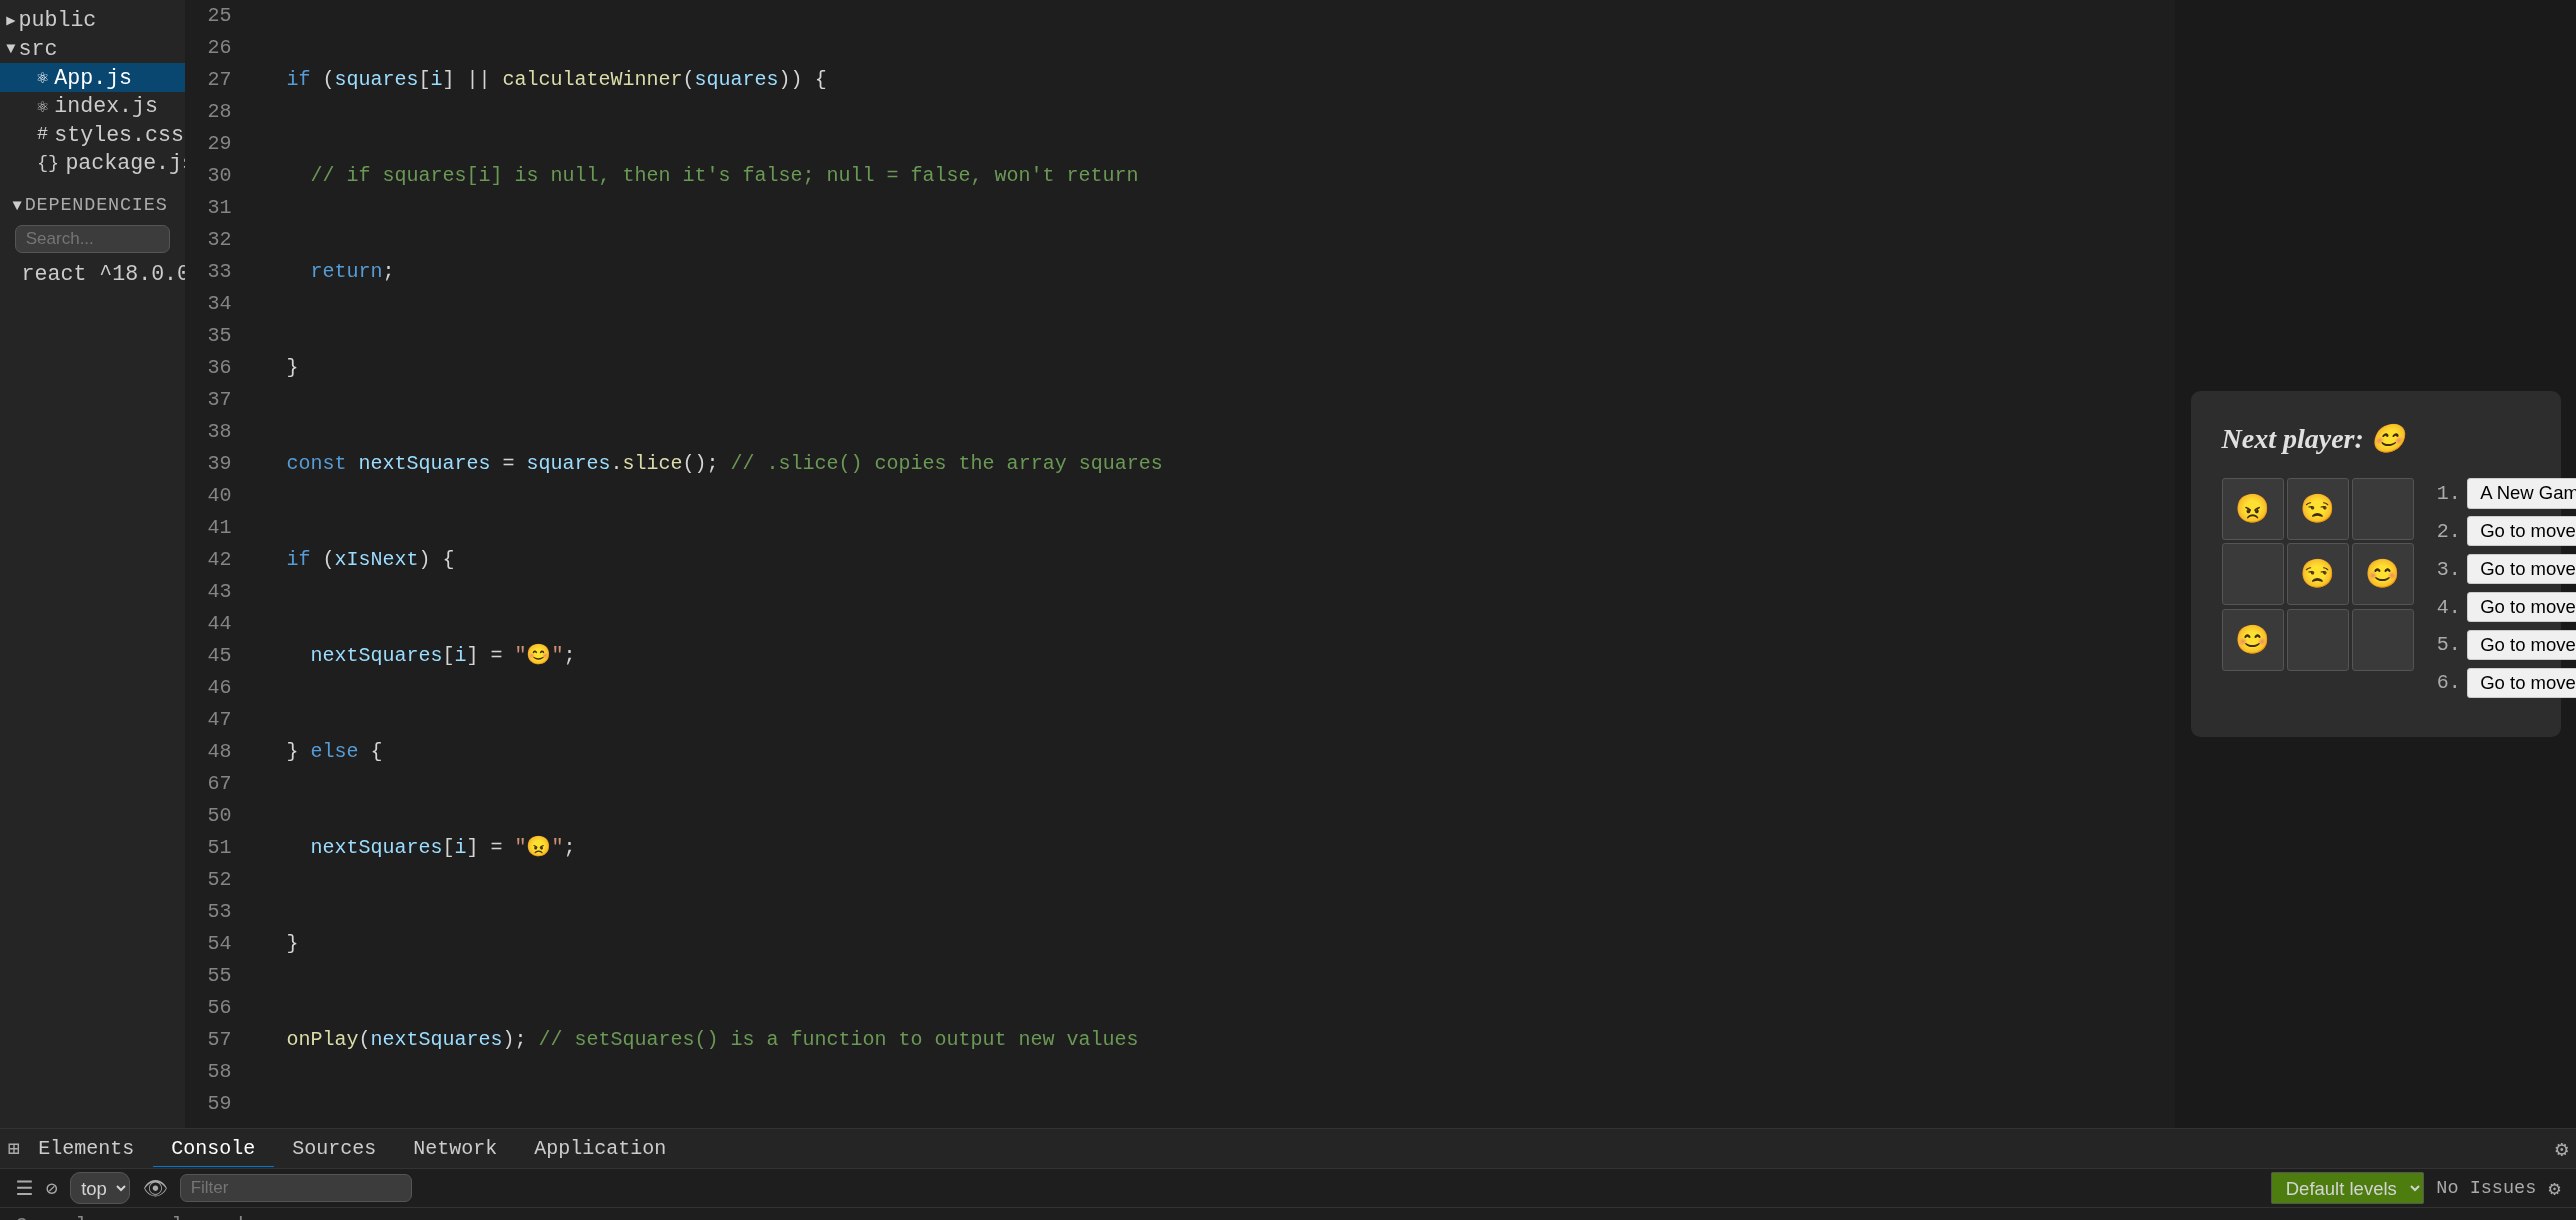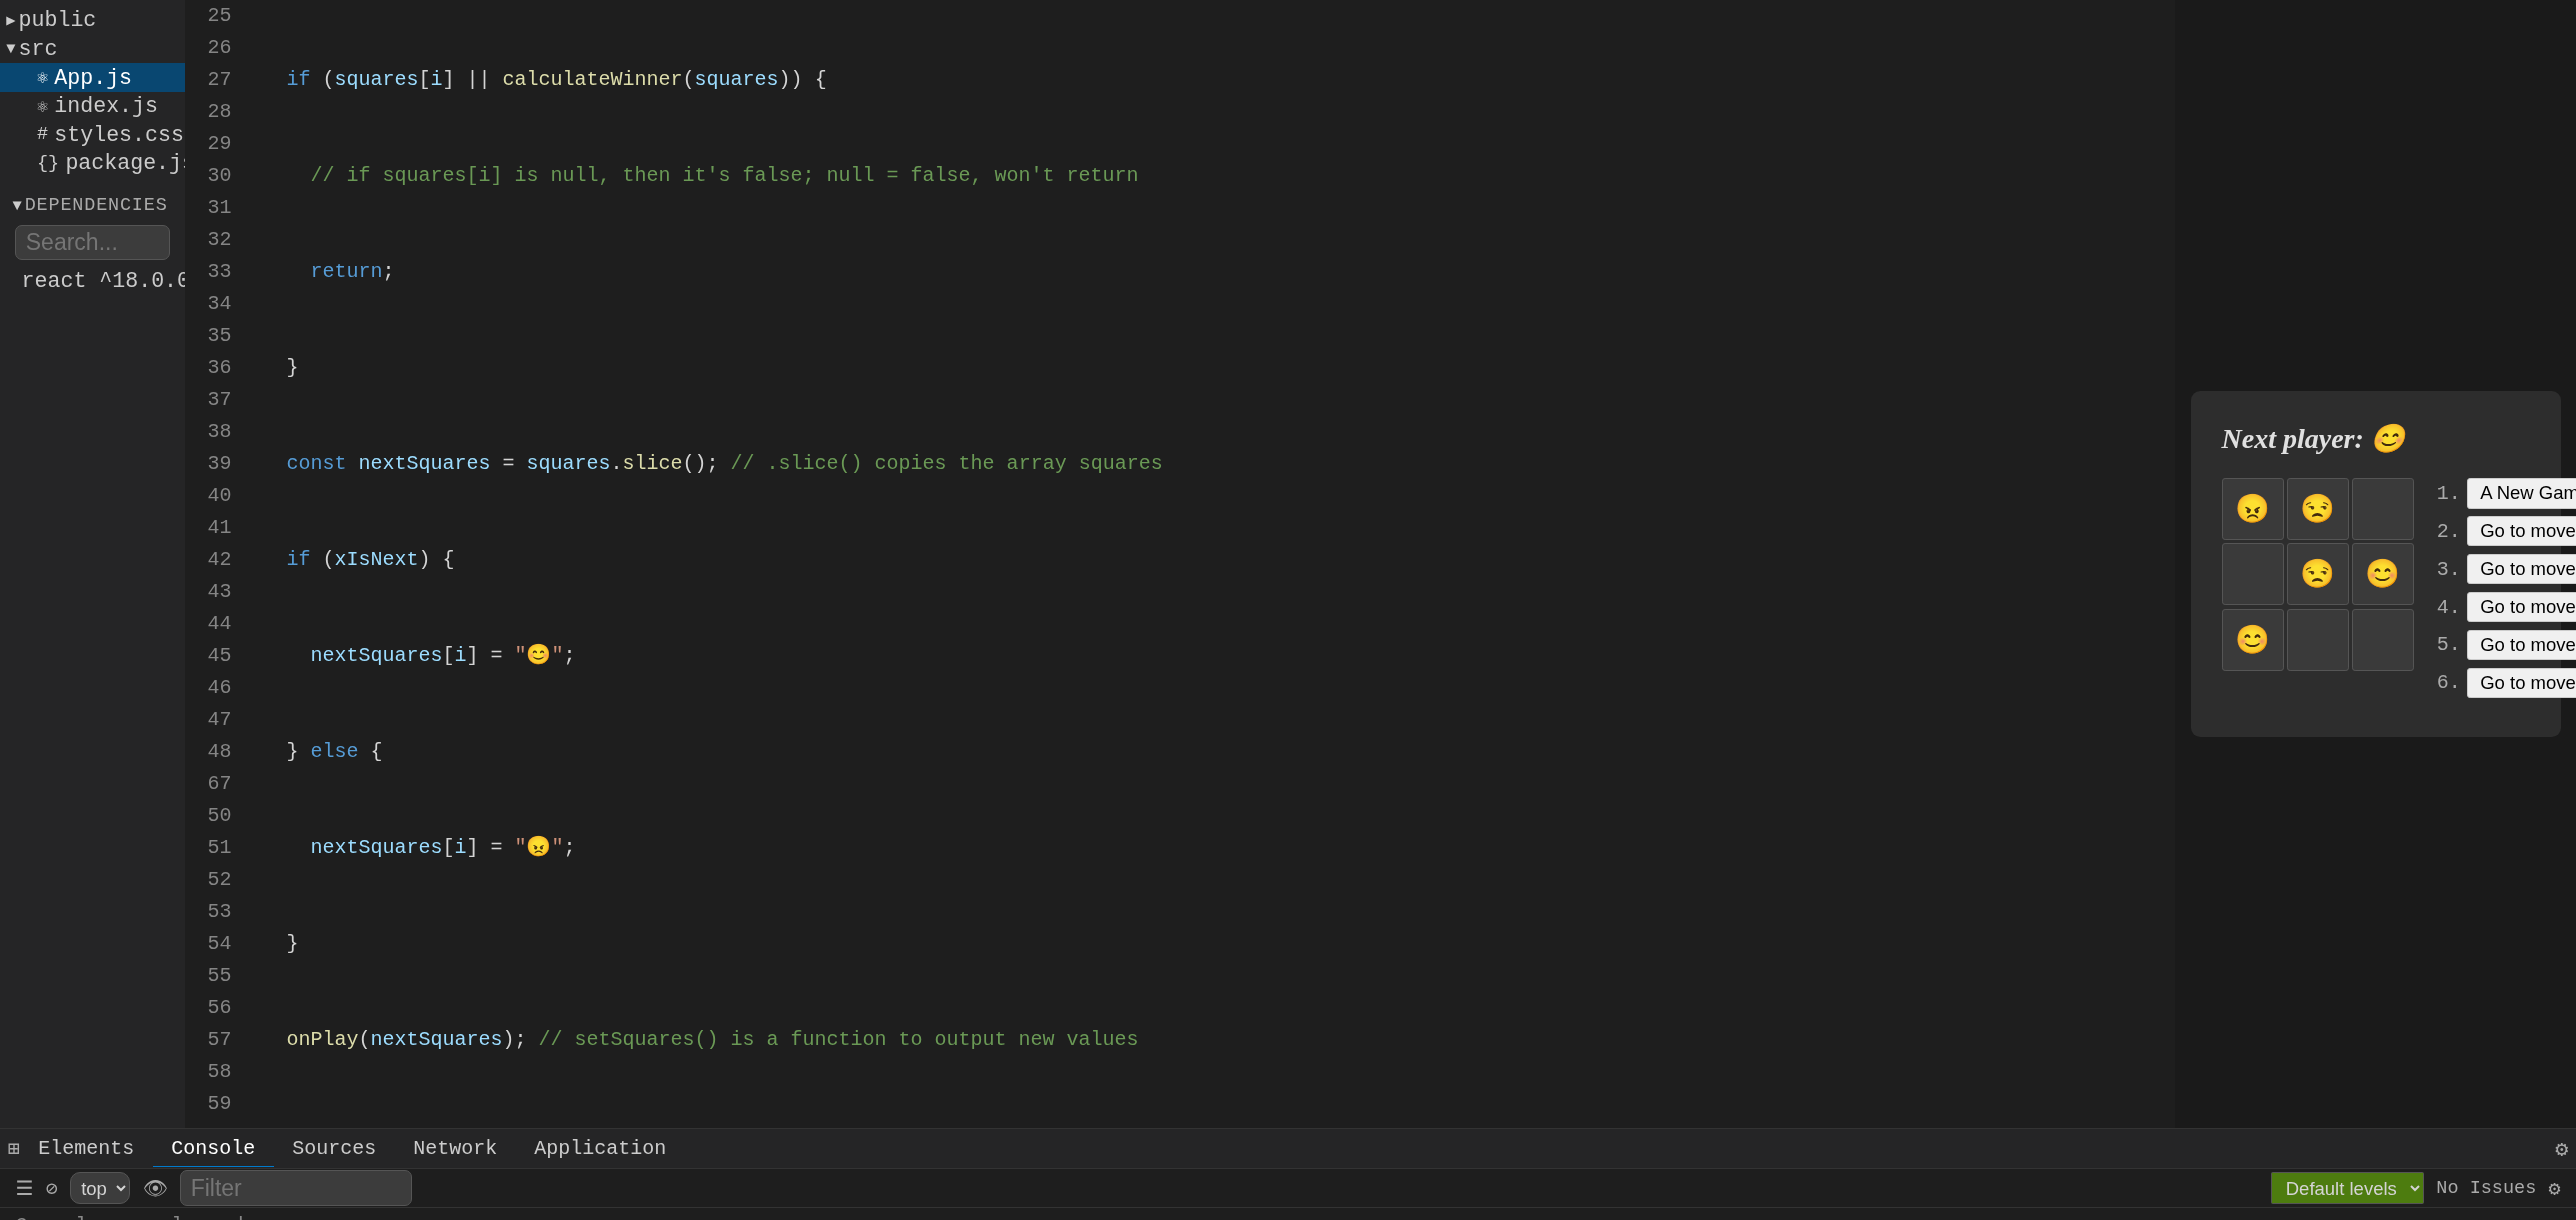--- a/index.html
+++ b/index.html
@@ -234,21 +234,21 @@
       font-size: 20px;
       color: #aaa;
       cursor: pointer;
     }
 
     .console-filter {
       background: #3c3c3c;
       border: 0.8px solid #555;
       color: #d4d4d4;
       padding: 3.1px 9.3px;
-      font-size: 23px;
+      font-size: 17px;
       width: 232px;
       border-radius: 7px;
     }
 
     .devtools-content {
       flex: 1;
       padding: 6.2px 15.4px;
       font-size: 20px;
       color: #888;
       overflow: hidden;

